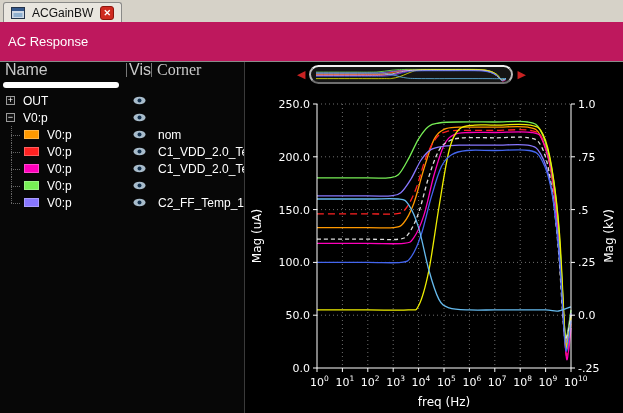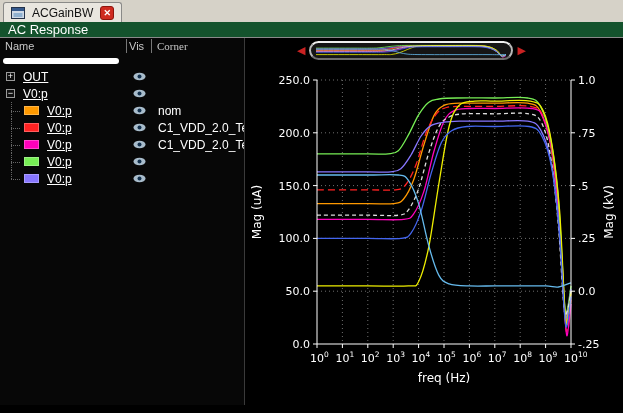--- a/index.html
+++ b/index.html
@@ -8,40 +8,40 @@
 
   
   .tabbar { height:22px; background:#d6d2c8; display:flex; align-items:flex-end; padding-left:3px; }
   .tab { height:20px; background:#e9e6df; border:1px solid #8a8a88; border-bottom:none;
          border-radius:3px 3px 0 0; display:flex; align-items:center; gap:7px; padding:8px 7px;
          font-size:12px; color:#111; }
   .tab-close { width:14px; height:14px; background:#cf2b20; border:1px solid #8d150d; border-radius:3px;
          color:#fff; font-size:9px; font-weight:bold; line-height:12px; text-align:center; cursor:default; }
 
   
-  .titlebar { height:16px; background:#14532d; color:#fff; font-size:13px; display:flex; align-items:center;
+  .titlebar { height:40px; background:#be185d; color:#fff; font-size:13px; display:flex; align-items:center;
          padding-left:8px; border-bottom:1px solid #8a8a8a; }
 
   
   .content { display:flex; height:367px; }
 
   
   .treepanel { width:245px; background:#070707; border-right:1px solid #3a3a3a; color:#fff; overflow:hidden; }
-  .thead { height:16px; display:flex; align-items:center; color:#c8c8c8; font-size:11px; }
+  .thead { height:16px; display:flex; align-items:center; color:#c8c8c8; font-size:16px; }
   .h-name { width:126px; padding-left:5px; }
   .h-vis  { width:26px; border-left:1px solid #777; border-right:1px solid #777; padding-left:2px; height:14px; line-height:14px; }
   .h-corner { flex:1; padding-left:5px;font-family:Liberation Serif, serif; }
   .hthumb { width:116px; height:6px; background:#fff; border-radius:3px; margin:4px 0 4px 3px; }
   .row { height:17px; display:flex; align-items:center; font-size:12px; position:relative; }
   .ncol { width:126px; display:flex; align-items:center; padding-left:6px; }
   .leaf .ncol { padding-left:24px; }
   .expander { width:9px; height:9px; border:1px solid #9a9a9a; background:#101010; color:#fff;
               font-size:9px; line-height:7px; text-align:center; margin-right:8px; flex:none; }
   .swatch { width:15px; height:9px; margin-right:8px; border:1px solid rgba(255,255,255,.28); flex:none; }
-  .rlabel { white-space:nowrap;text-decoration:underline; }
+  .rlabel { white-space:nowrap; }
   .vis { width:26px; display:flex; justify-content:center; }
   .corner { flex:1; padding-left:6px; font-size:12px; white-space:nowrap; overflow:hidden; }
   .leaf::before { content:''; position:absolute; left:11px; top:0; bottom:0; border-left:1px dotted #666; }
   .leaf.last::before { bottom:50%; }
   .leaf::after { content:''; position:absolute; left:11px; top:50%; width:9px; border-top:1px dotted #666; }
 
   
   .plotpanel { position:relative; width:378px; height:367px; background:#000; }
   #plot { position:absolute; left:0; top:0; }
   #plot text, #mini text { font-family:"DejaVu Sans", sans-serif; }
@@ -169,20 +169,21 @@
         <div class="ncol">
           <span class="swatch" style="background-color: rgb(136, 119, 255);"></span>
           <span class="rlabel">V0:p</span>
         </div>
         <span class="vis">
             <span><svg width="13" height="9">
                 <ellipse cx="6.5" cy="4.5" rx="6" ry="3.8" fill="#a8bccb"></ellipse>
                 <circle cx="6.5" cy="4.5" r="2" fill="#12304d"></circle>
               </svg></span>
           </span>
+        <span class="corner">C2_FF_Temp_1</span>
       </div>
     </div>
 
     <div class="plotpanel">
       <svg id="plot" width="378" height="367">
           <line x1="97.4" y1="42" x2="97.4" y2="306" stroke="#8a8a8a" stroke-width="0.8" stroke-dasharray="1 3"></line>
           <line x1="122.8" y1="42" x2="122.8" y2="306" stroke="#8a8a8a" stroke-width="0.8" stroke-dasharray="1 3"></line>
           <line x1="148.2" y1="42" x2="148.2" y2="306" stroke="#8a8a8a" stroke-width="0.8" stroke-dasharray="1 3"></line>
           <line x1="173.6" y1="42" x2="173.6" y2="306" stroke="#8a8a8a" stroke-width="0.8" stroke-dasharray="1 3"></line>
           <line x1="199" y1="42" x2="199" y2="306" stroke="#8a8a8a" stroke-width="0.8" stroke-dasharray="1 3"></line>

